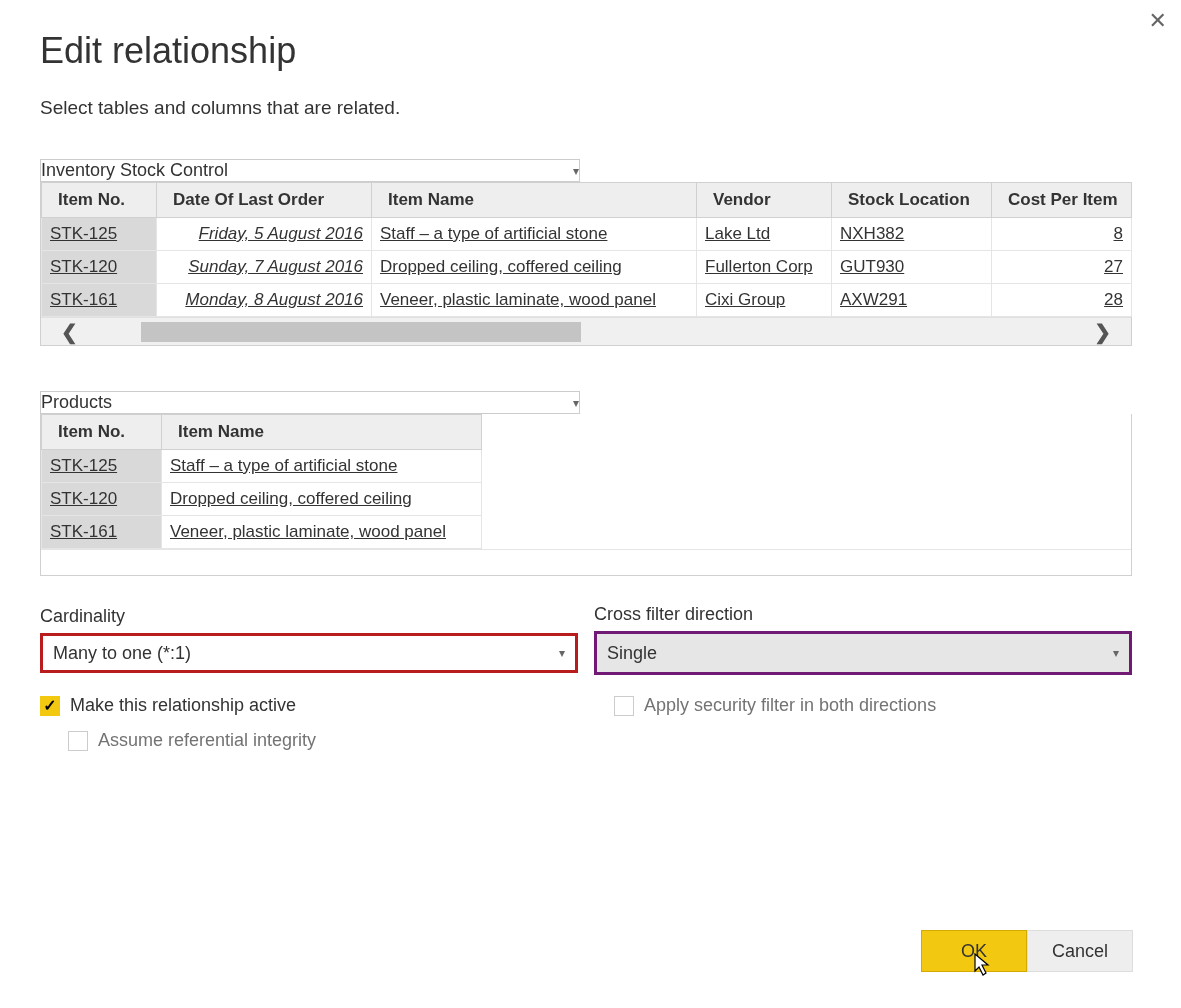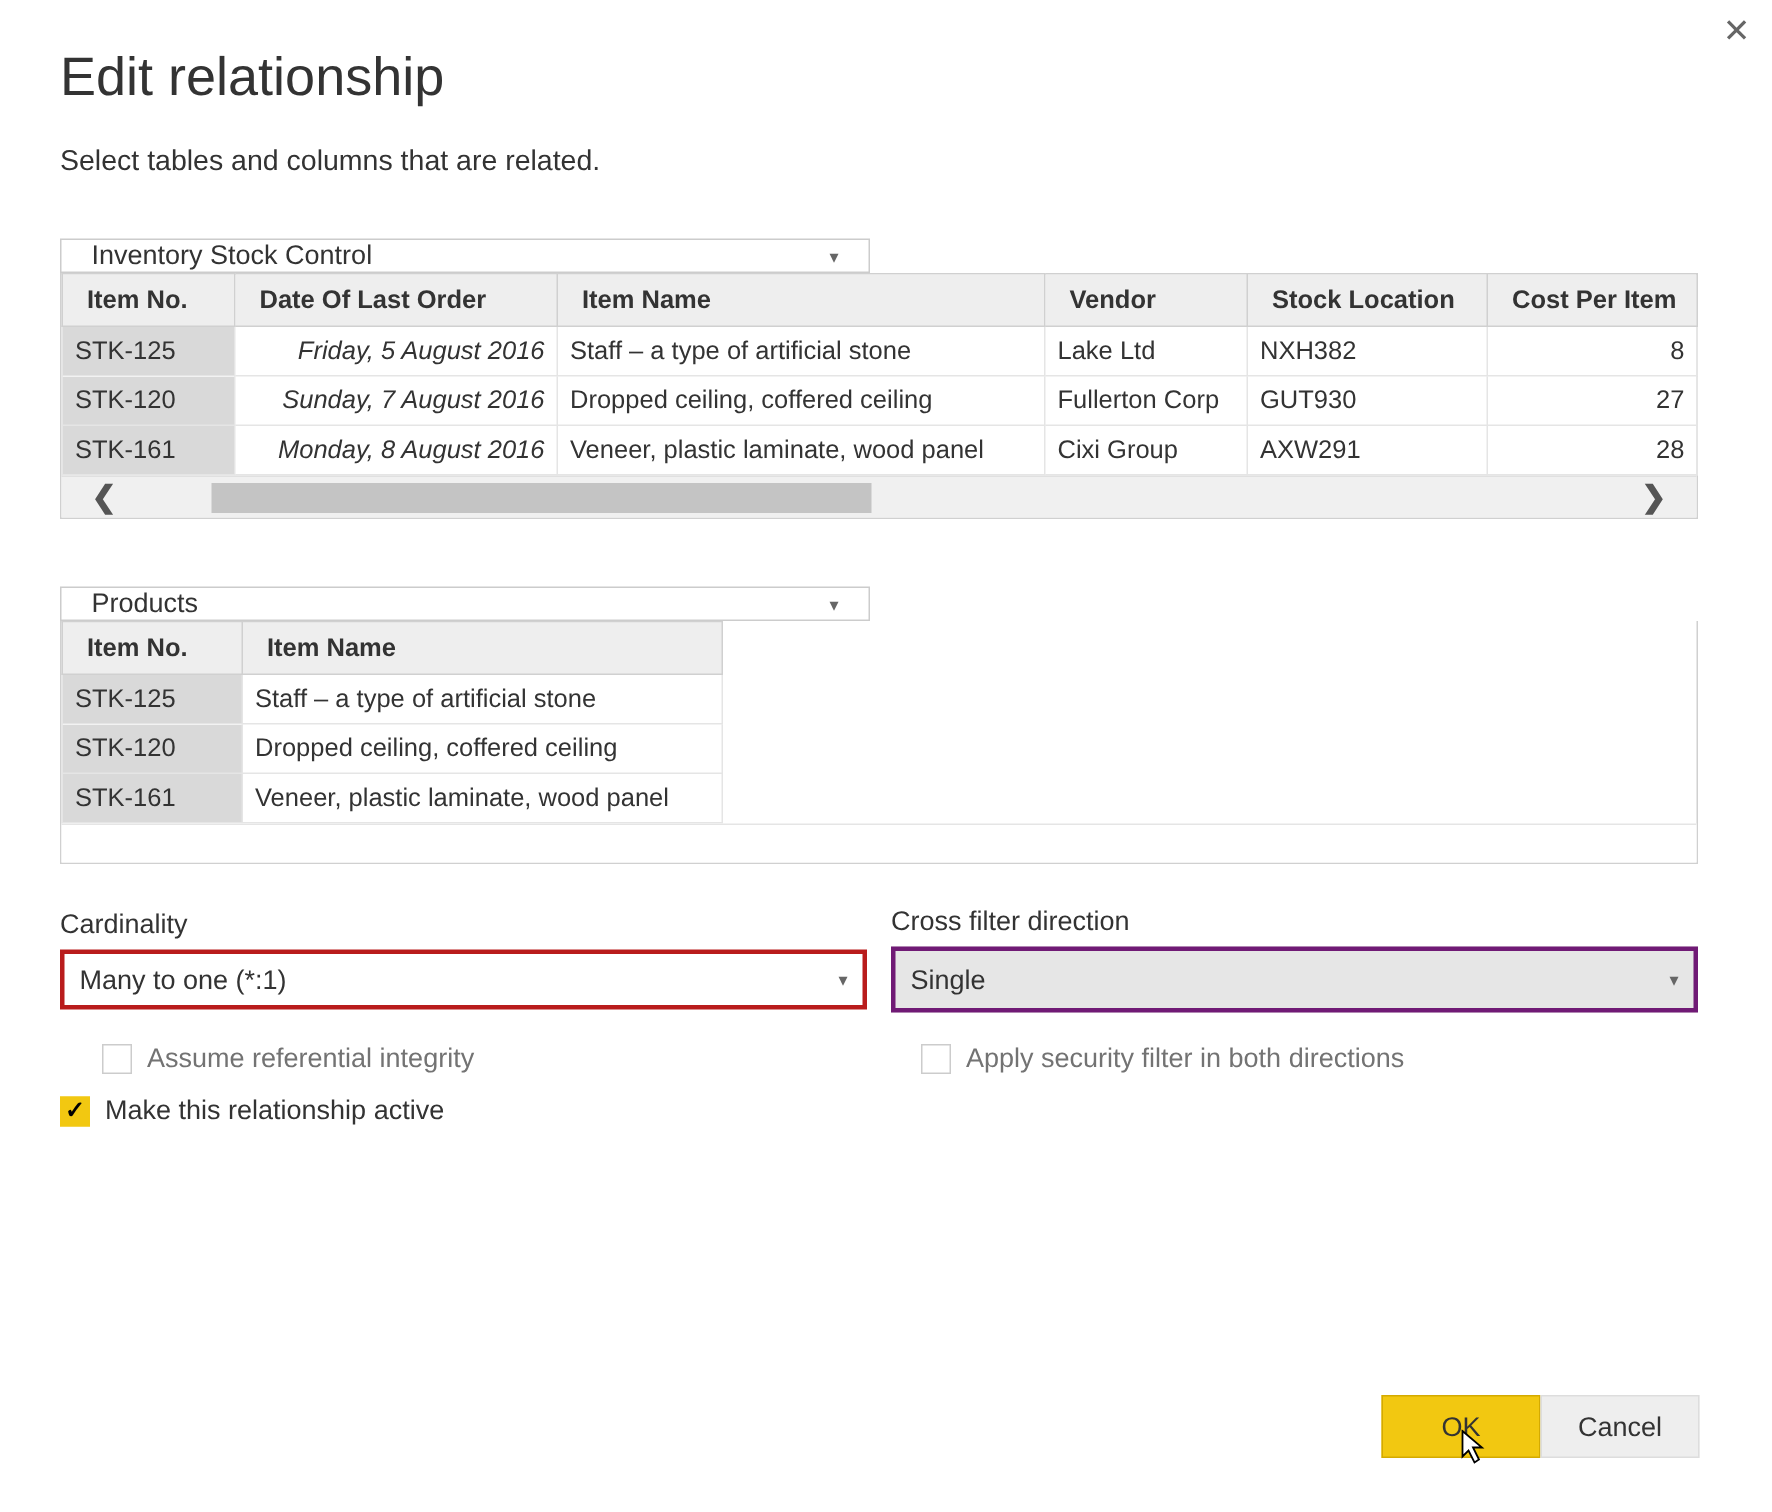--- a/index.html
+++ b/index.html
@@ -33,21 +33,21 @@
     color: #333333;
     margin-bottom: 40px;
   }
   .dropdown {
     width: 540px;
     height: 23px;
     border: 1px solid #cccccc;
     display: flex;
     align-items: center;
     justify-content: space-between;
-    padding: 0 20px;
+    padding: 0 0;
     font-size: 18px;
     color: #333;
     background: #ffffff;
     cursor: pointer;
     margin-bottom: 0;
   }
   .chevron {
     font-size: 12px;
     color: #666;
   }
@@ -74,20 +74,21 @@
     white-space: nowrap;
     overflow: hidden;
   }
   td {
     font-size: 17px;
     padding: 6px 8px;
     border: 1px solid #e5e5e5;
     color: #333;
     white-space: nowrap;
     overflow: hidden;
+    text-decoration: underline;
   }
   td.selected-col {
     background: #d9d9d9;
   }
   td.date-col {
     font-style: italic;
     text-align: right;
   }
   td.num-col {
     text-align: right;
@@ -339,27 +340,27 @@
     <div class="option-label">Cross filter direction</div>
     <div class="option-select highlight">
       <span>Single</span>
       <span class="chevron">▾</span>
     </div>
   </div>
 </div>
 
 <div class="checks-row">
   <div class="check-col">
+    <div class="check-item">
+      <span class="cb checked"></span>
+      <span>Make this relationship active</span>
+    </div>
     <div class="check-item disabled">
       <span class="cb"></span>
       <span>Assume referential integrity</span>
-    </div>
-    <div class="check-item">
-      <span class="cb checked"></span>
-      <span>Make this relationship active</span>
     </div>
   </div>
   <div class="check-col">
     <div class="check-item disabled">
       <span class="cb"></span>
       <span>Apply security filter in both directions</span>
     </div>
   </div>
 </div>
 

